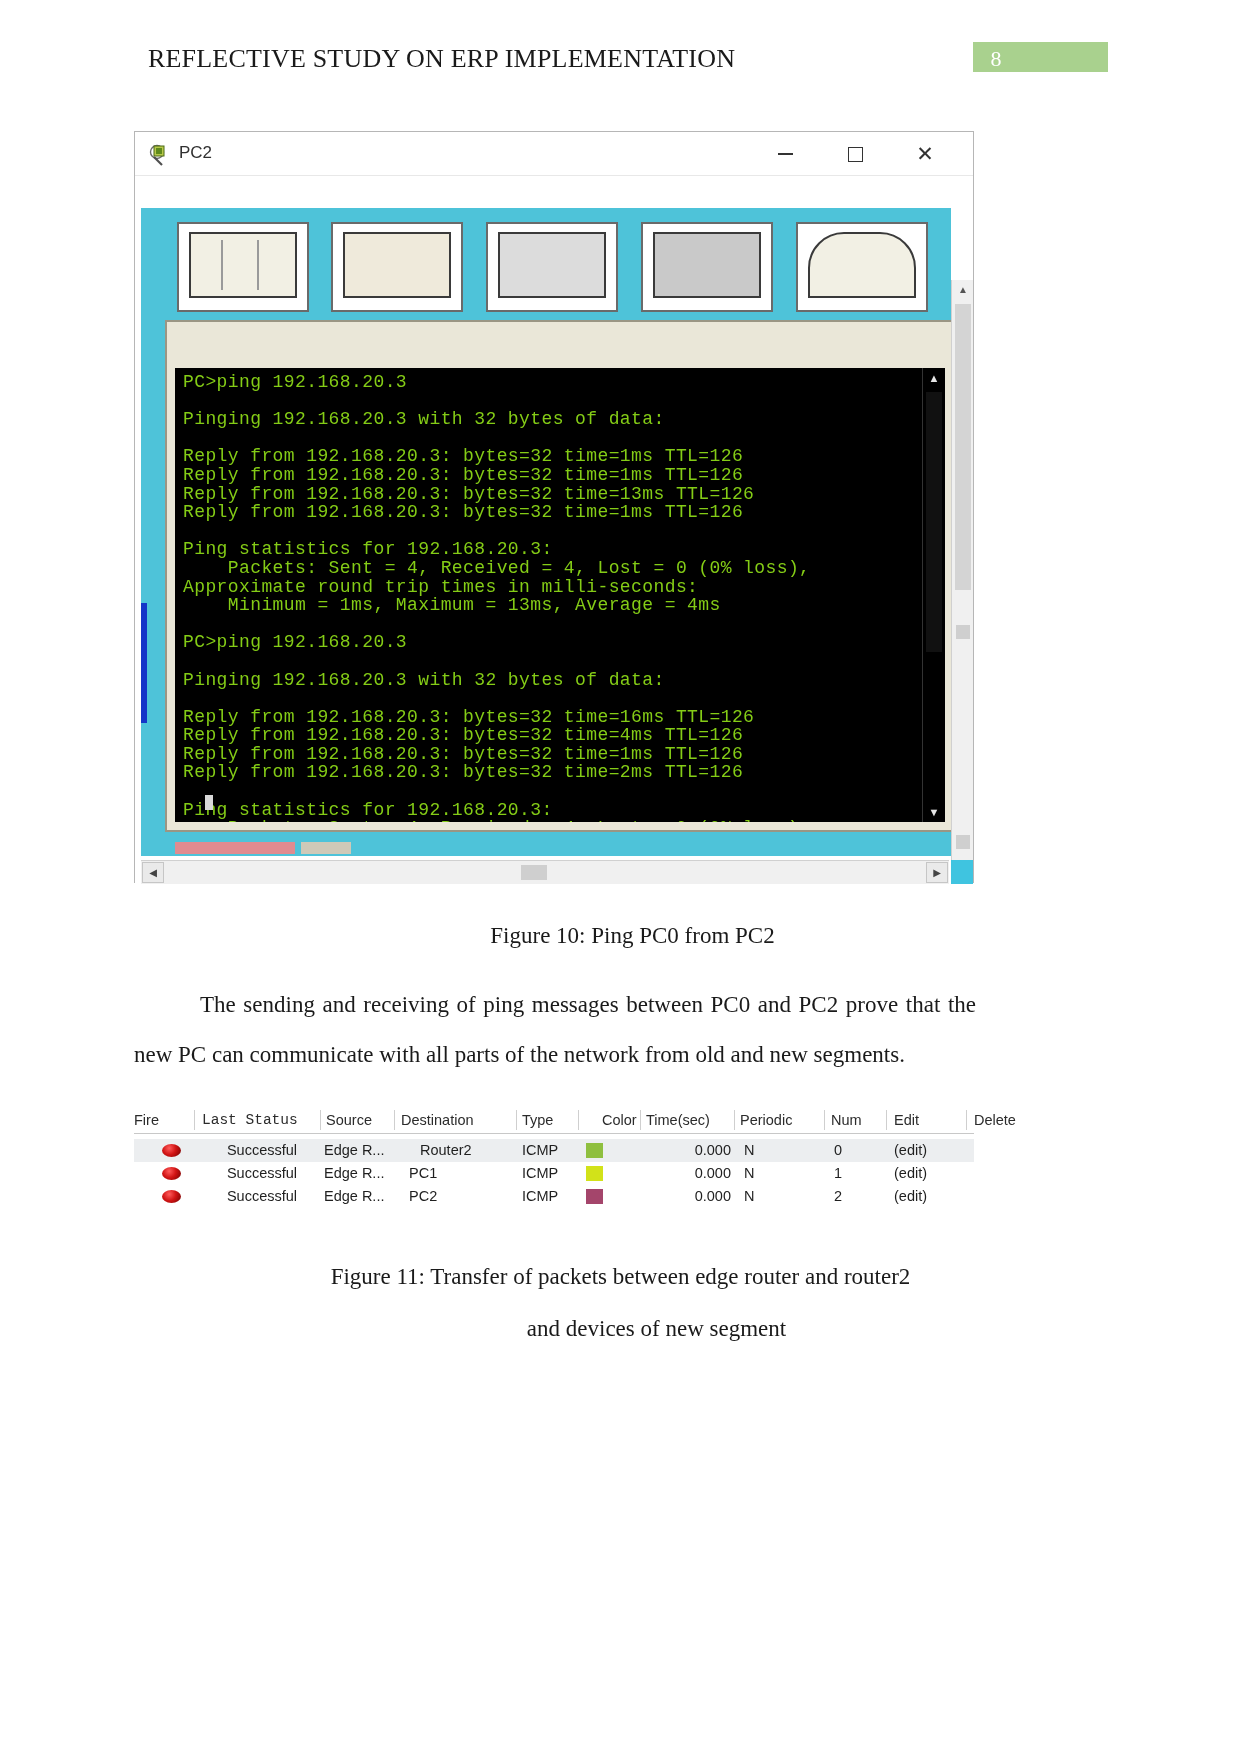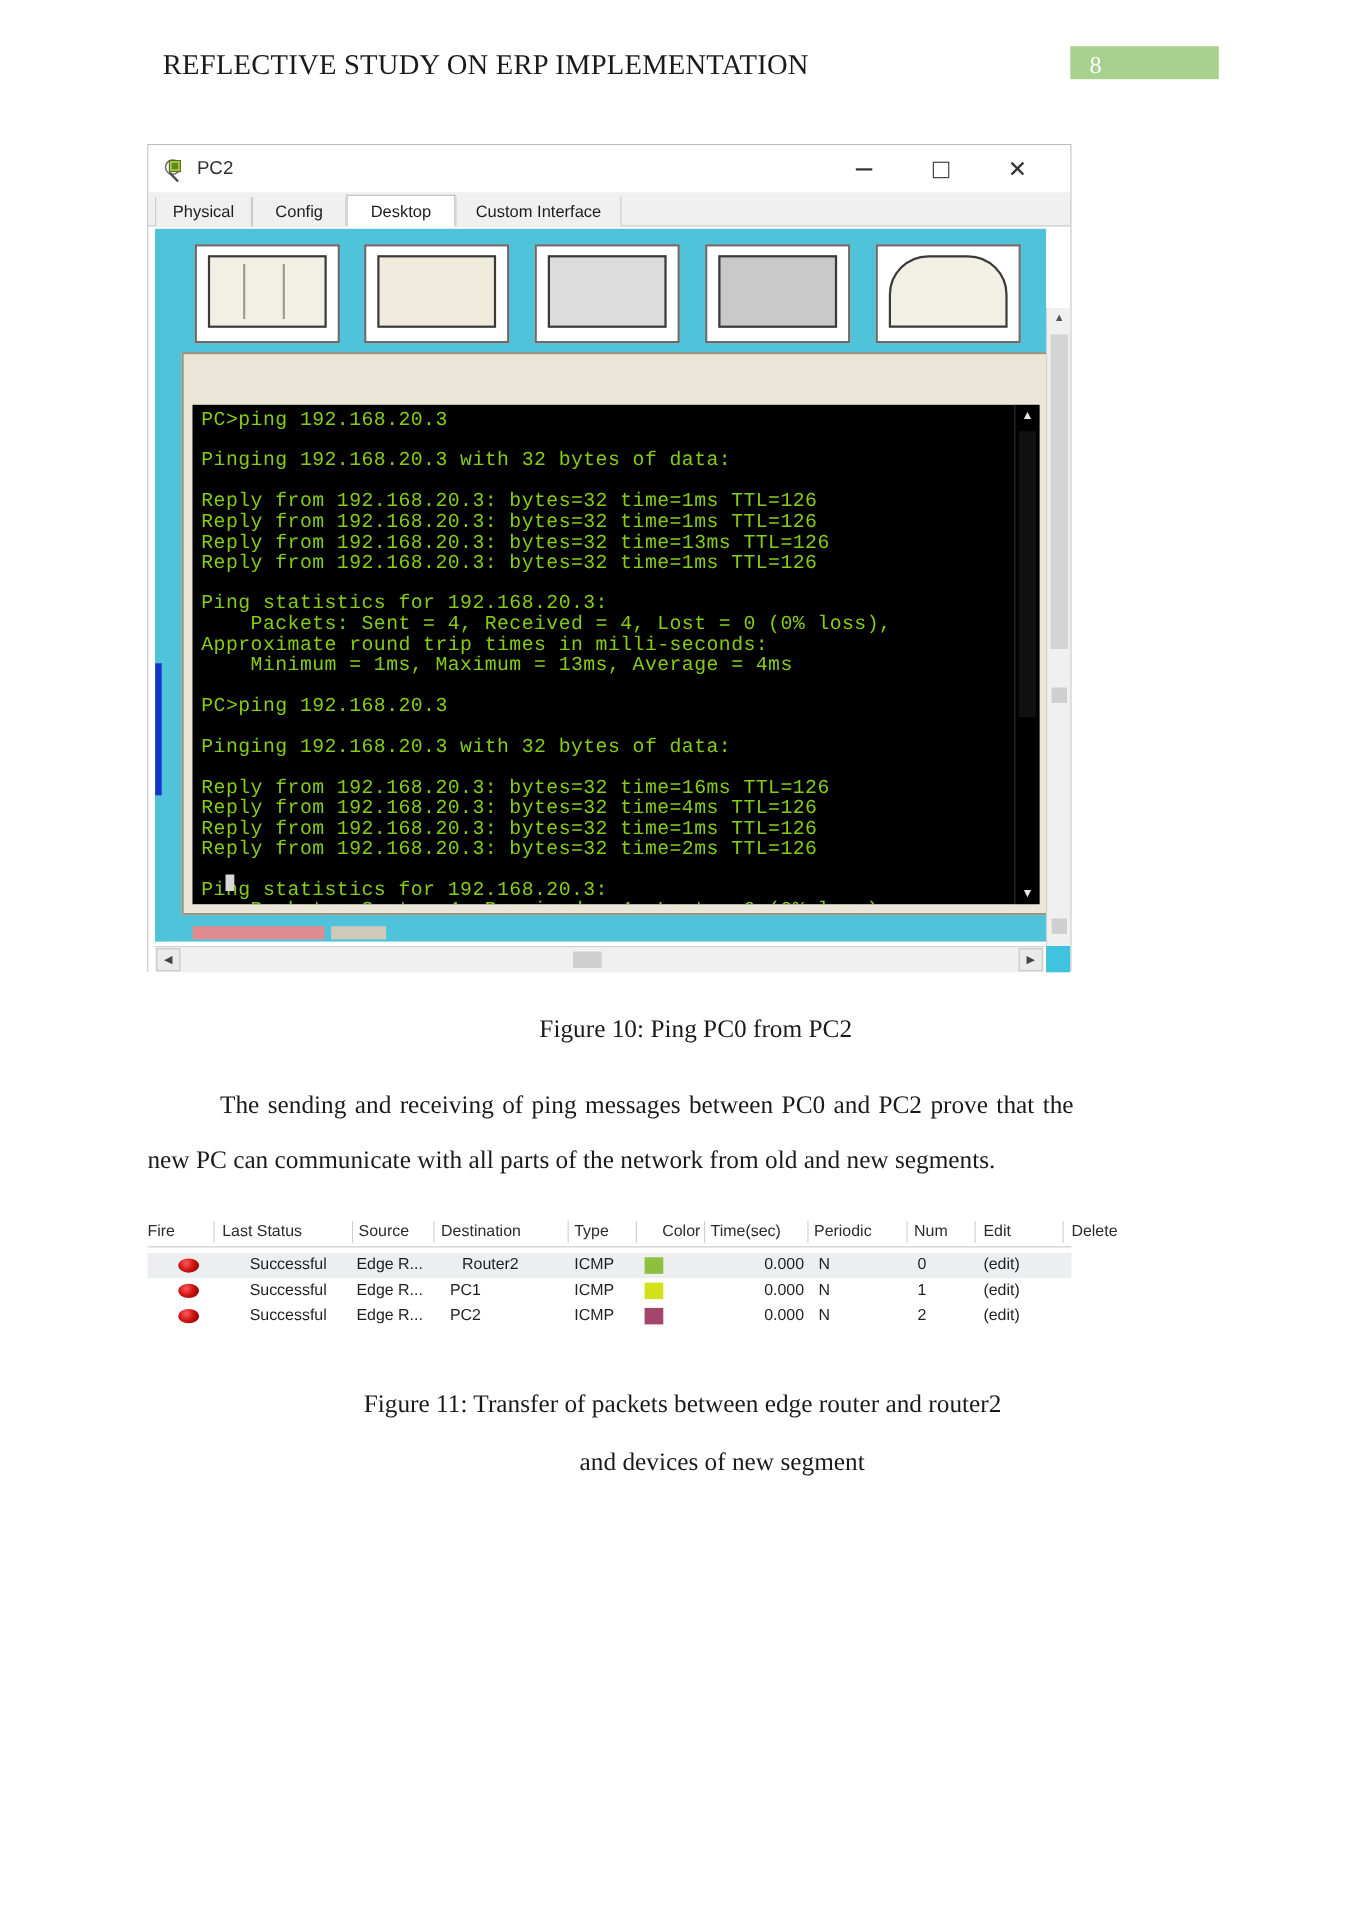--- a/index.html
+++ b/index.html
@@ -238,26 +238,20 @@
     <span class="pt-title">PC2</span>
     <span class="win-btn btn-min">
         <span class="dash"></span>
       </span>
     <span class="win-btn btn-max">
         <span class="sq"></span>
       </span>
     <span class="win-btn btn-close">✕</span>
   </div>
 
-  <div class="pt-tabs">
-    <div class="pt-tab" style="left:6px;width:88px;">Physical</div>
-    <div class="pt-tab" style="left:94px;width:86px;">Config</div>
-    <div class="pt-tab active" style="left:180px;width:99px;">Desktop</div>
-    <div class="pt-tab" style="left:279px;width:151px;">Custom Interface</div>
-  </div>
 
   <div class="pt-body">
 
     <div class="desk-pane">
       <div class="left-sliver"></div>
       <div class="blue-edge"></div>
 
       <div class="tile tile1" style="left:36px;">
           <div class="doc">
             <div class="l" style="left:30px;"></div>
@@ -341,21 +335,21 @@
 <div class="caption" style="top:923px;padding-left:12px;">Figure 10: Ping PC0 from PC2</div>
 
 <div class="para" style="top:980px;">
   <span class="ind"></span><span>The sending and receiving of ping messages between PC0 and PC2 prove that the new PC can communicate with all parts of the network from old and new segments.</span>
 </div>
 
 <div class="pkt-table">
 
   <div class="pkt-head">
     <span class="cell" style="left:0px;width:60px;">Fire</span>
-    <span class="cell" style="left:68px;width:120px;">Last Status</span>
+    <span class="cell" style="left:68px;width:120px;font-family:Liberation Mono, monospace;">Last Status</span>
     <span class="cell" style="left:192px;width:70px;">Source</span>
     <span class="cell" style="left:267px;width:110px;">Destination</span>
     <span class="cell" style="left:388px;width:60px;">Type</span>
     <span class="cell" style="left:468px;width:55px;">Color</span>
     <span class="cell" style="left:512px;width:90px;">Time(sec)</span>
     <span class="cell" style="left:606px;width:80px;">Periodic</span>
     <span class="cell" style="left:697px;width:50px;">Num</span>
     <span class="cell" style="left:760px;width:50px;">Edit</span>
     <span class="cell" style="left:840px;width:60px;">Delete</span>
 

